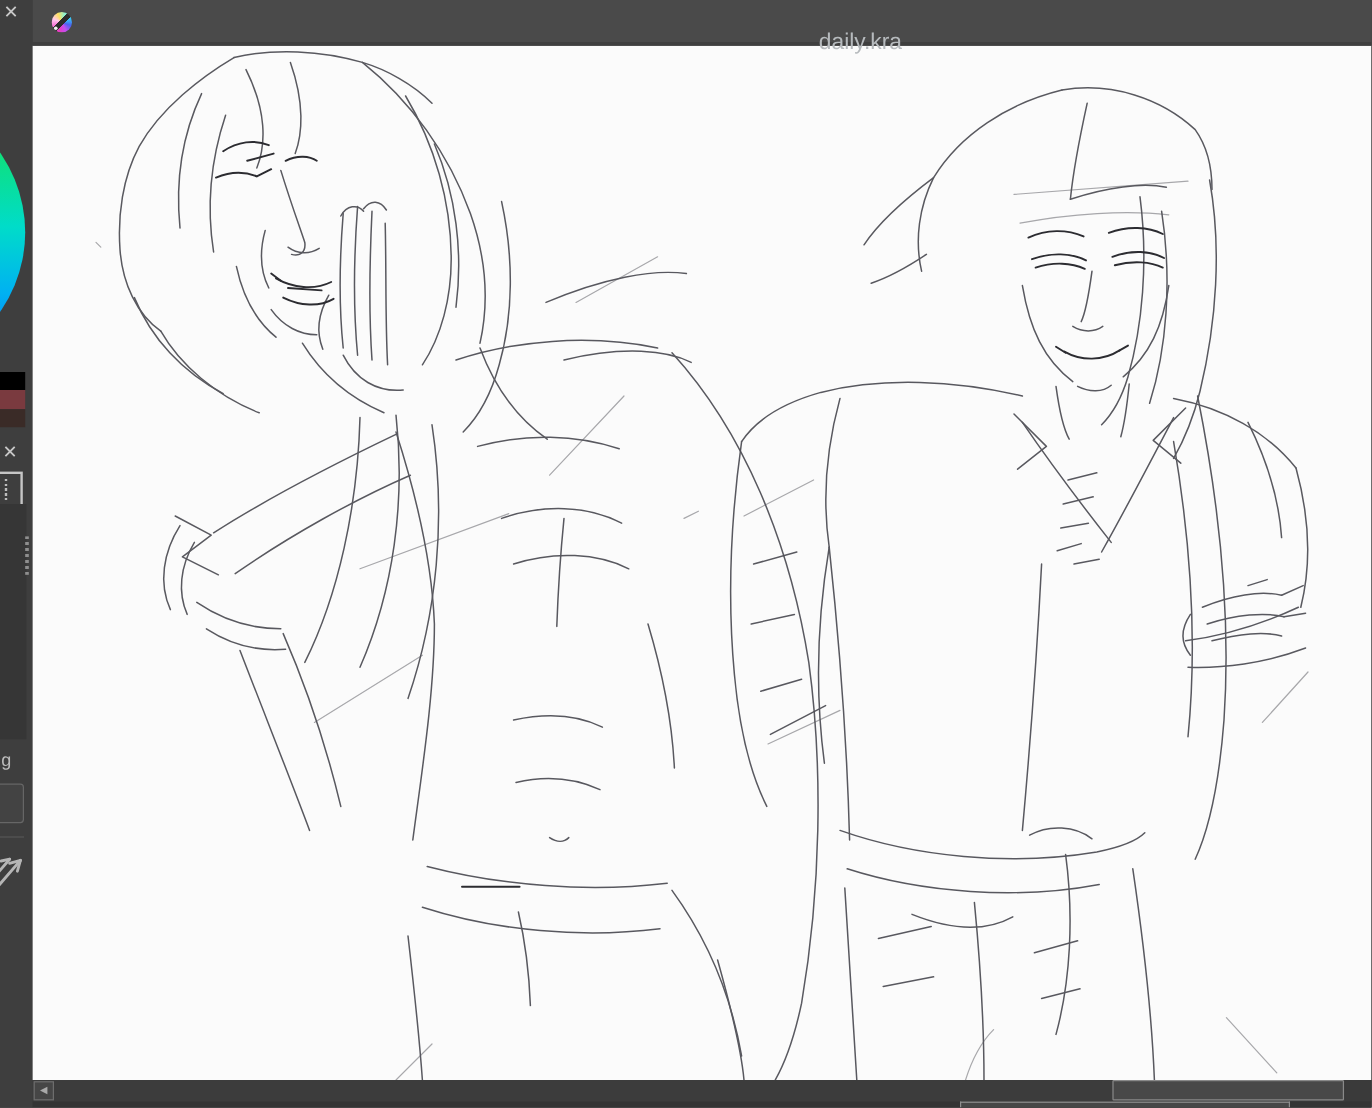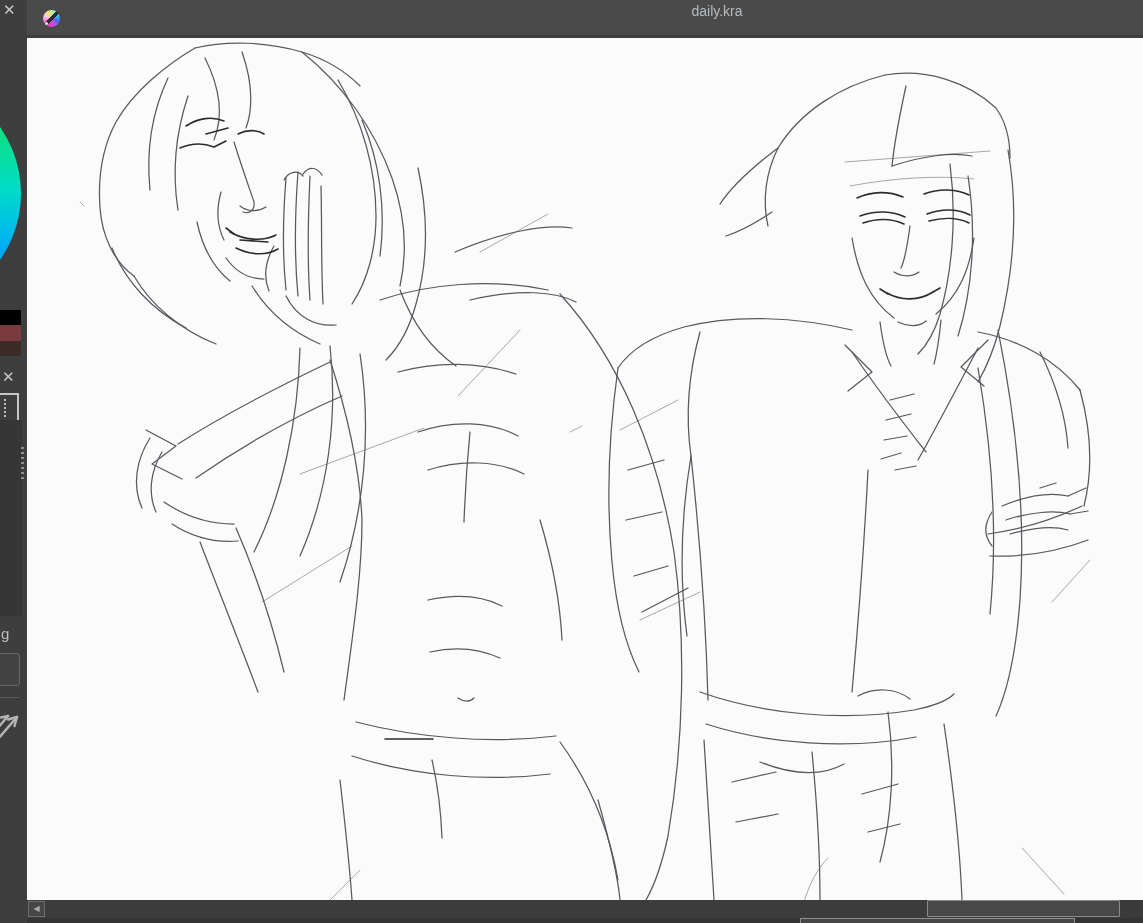--- a/index.html
+++ b/index.html
@@ -34,22 +34,22 @@
   
   .titlebar { position:absolute; left:27px; top:0; width:1116px; height:38px;
     background:#4a4a4a; border-bottom:3px solid #3f3f3f; z-index:4; }
   .app-logo {
     position:absolute; left:16px; top:10px; width:17px; height:17px; border-radius:50%;
     background:
       linear-gradient(135deg, transparent 42%, #2c2c2c 42%, #2c2c2c 58%, transparent 58%),
       conic-gradient(from 200deg, #e93cbe, #f873d8, #ffc9ef, #ffe061, #8cf0cf, #35c9f5, #4a63f0, #c44df0, #e93cbe);
   }
   .app-logo::after { content:""; position:absolute; left:2px; bottom:2px; width:3px; height:3px; border-radius:50%; background:#f2f2f2; }
-  .doc-title { position:absolute; left:620px; top:3px; width:140px; text-align:center;
-    font-size:14px; color:#b6babd; white-space:nowrap; }
+  .doc-title { position:absolute; left:620px; top:25px; width:140px; text-align:center;
+    font-size:19px; color:#b6babd; white-space:nowrap; }
 
   
   .canvas { position:absolute; left:27px; top:38px; width:1116px; height:862px; background:#fbfbfb; }
   .canvas svg { display:block; }
 
   
   .hscroll { position:absolute; left:27px; top:900px; width:1116px; height:18px; background:#3c3c3c; }
   .scroll-btn-left { position:absolute; left:1px; top:1px; width:17px; height:16px;
     background:#464646; border:1px solid #6d6d6d; color:#a9a9a9;
     font-size:8px; line-height:14px; text-align:center; }

